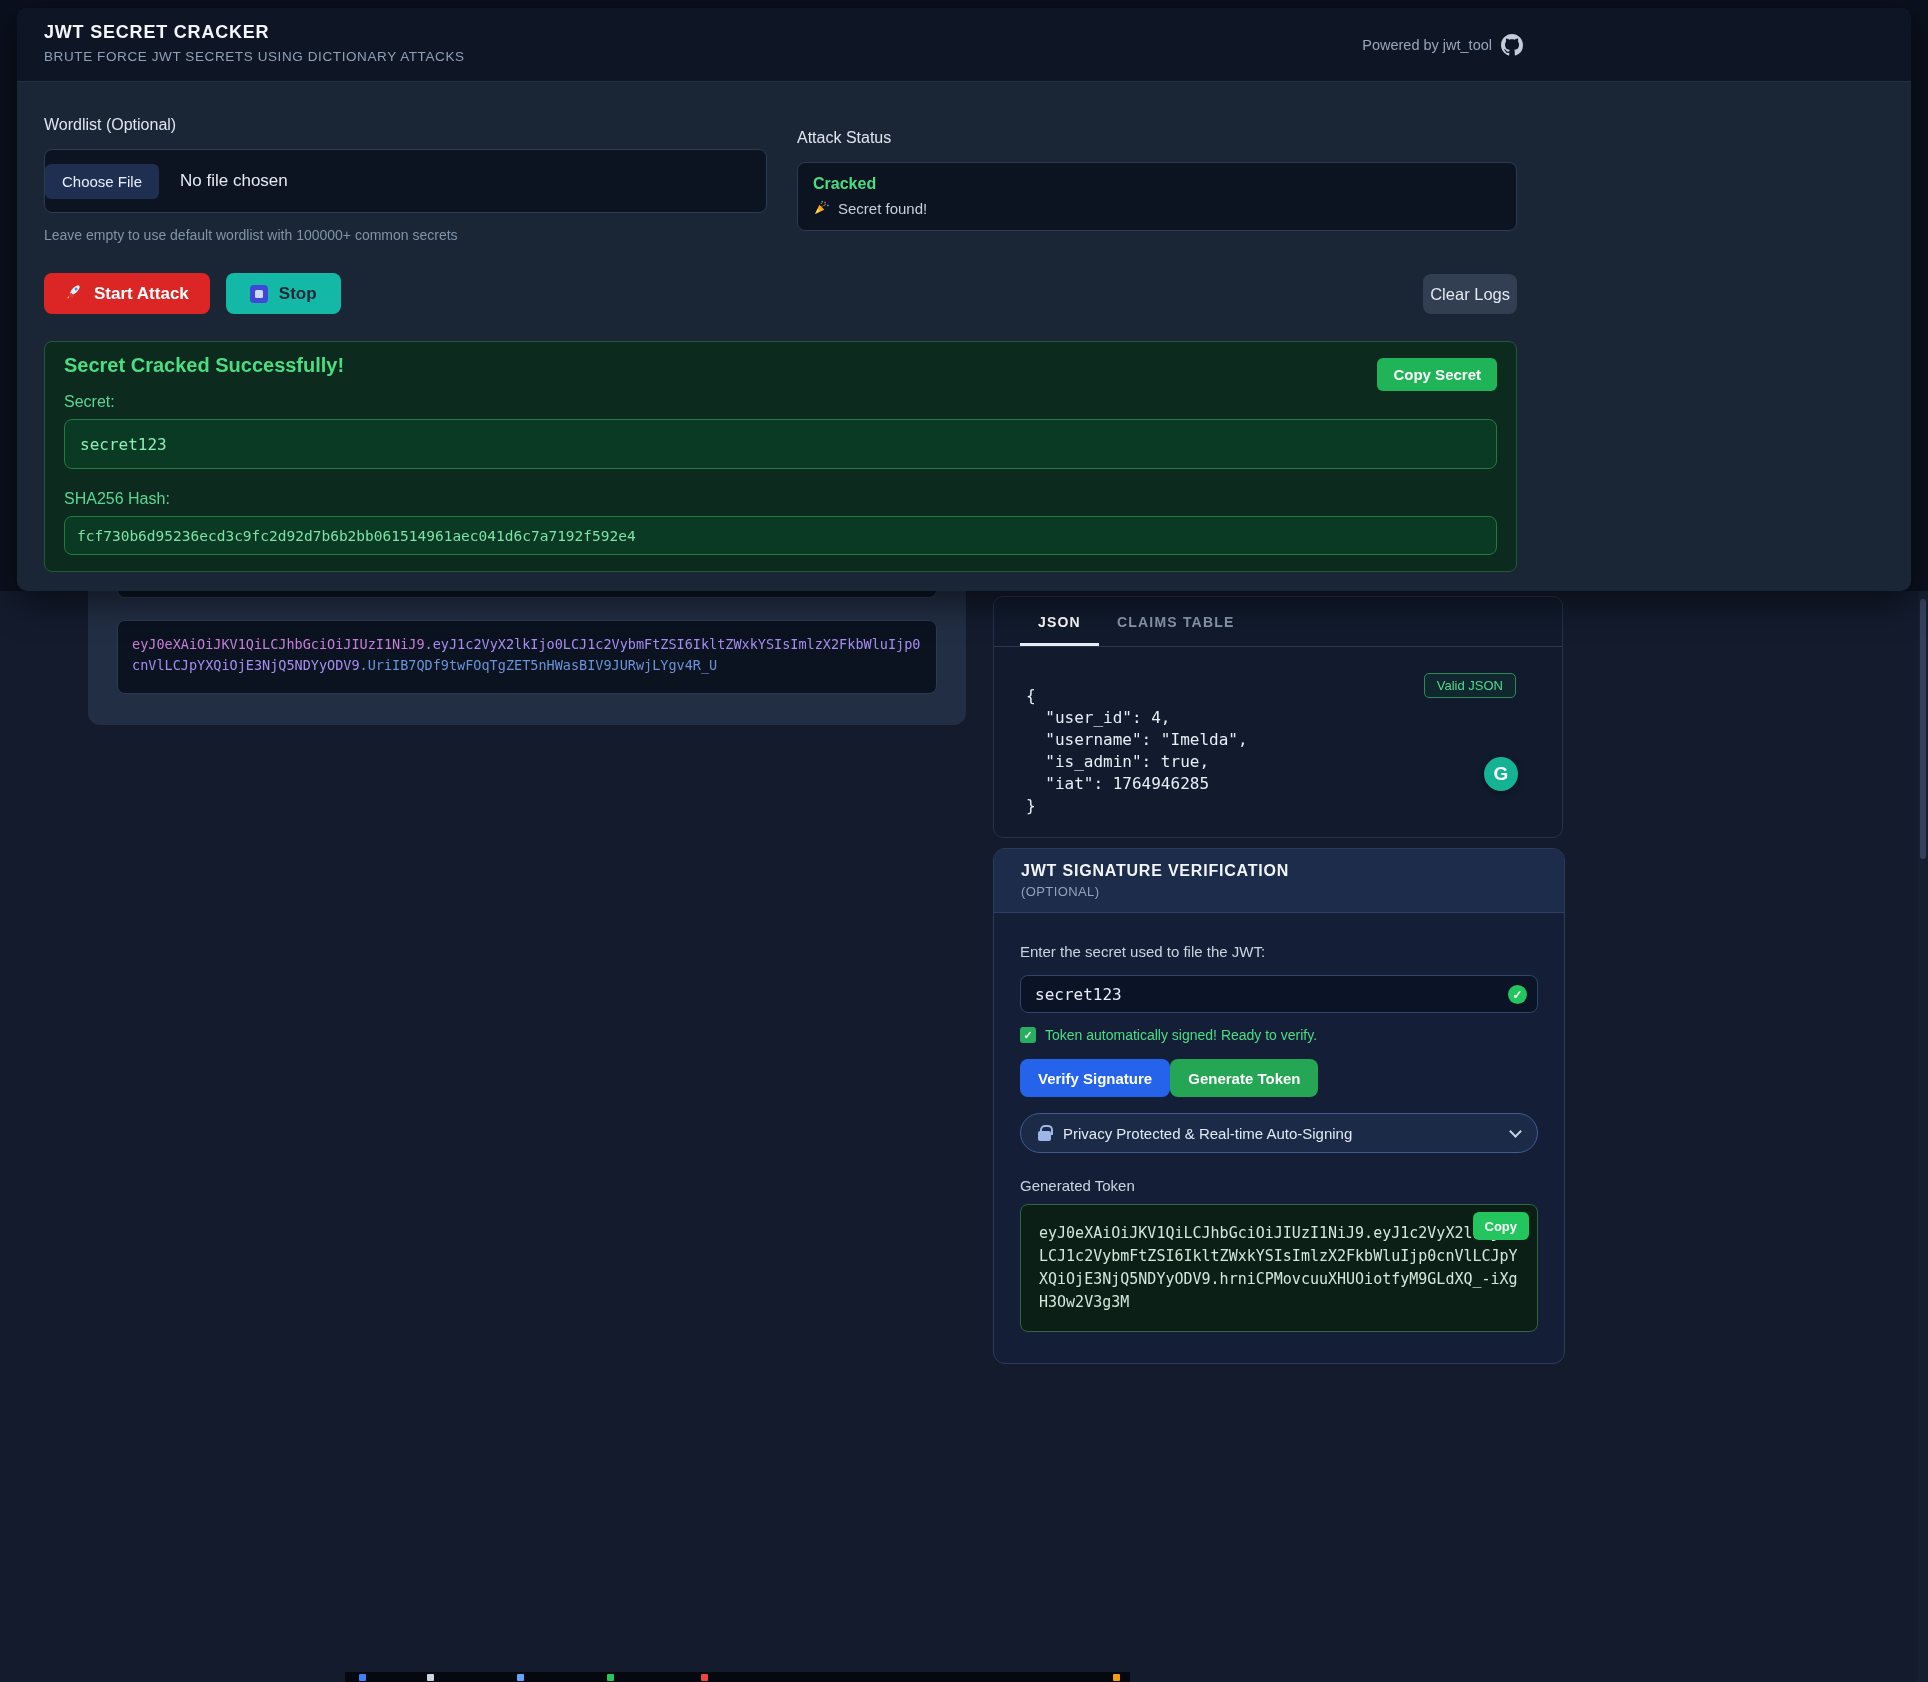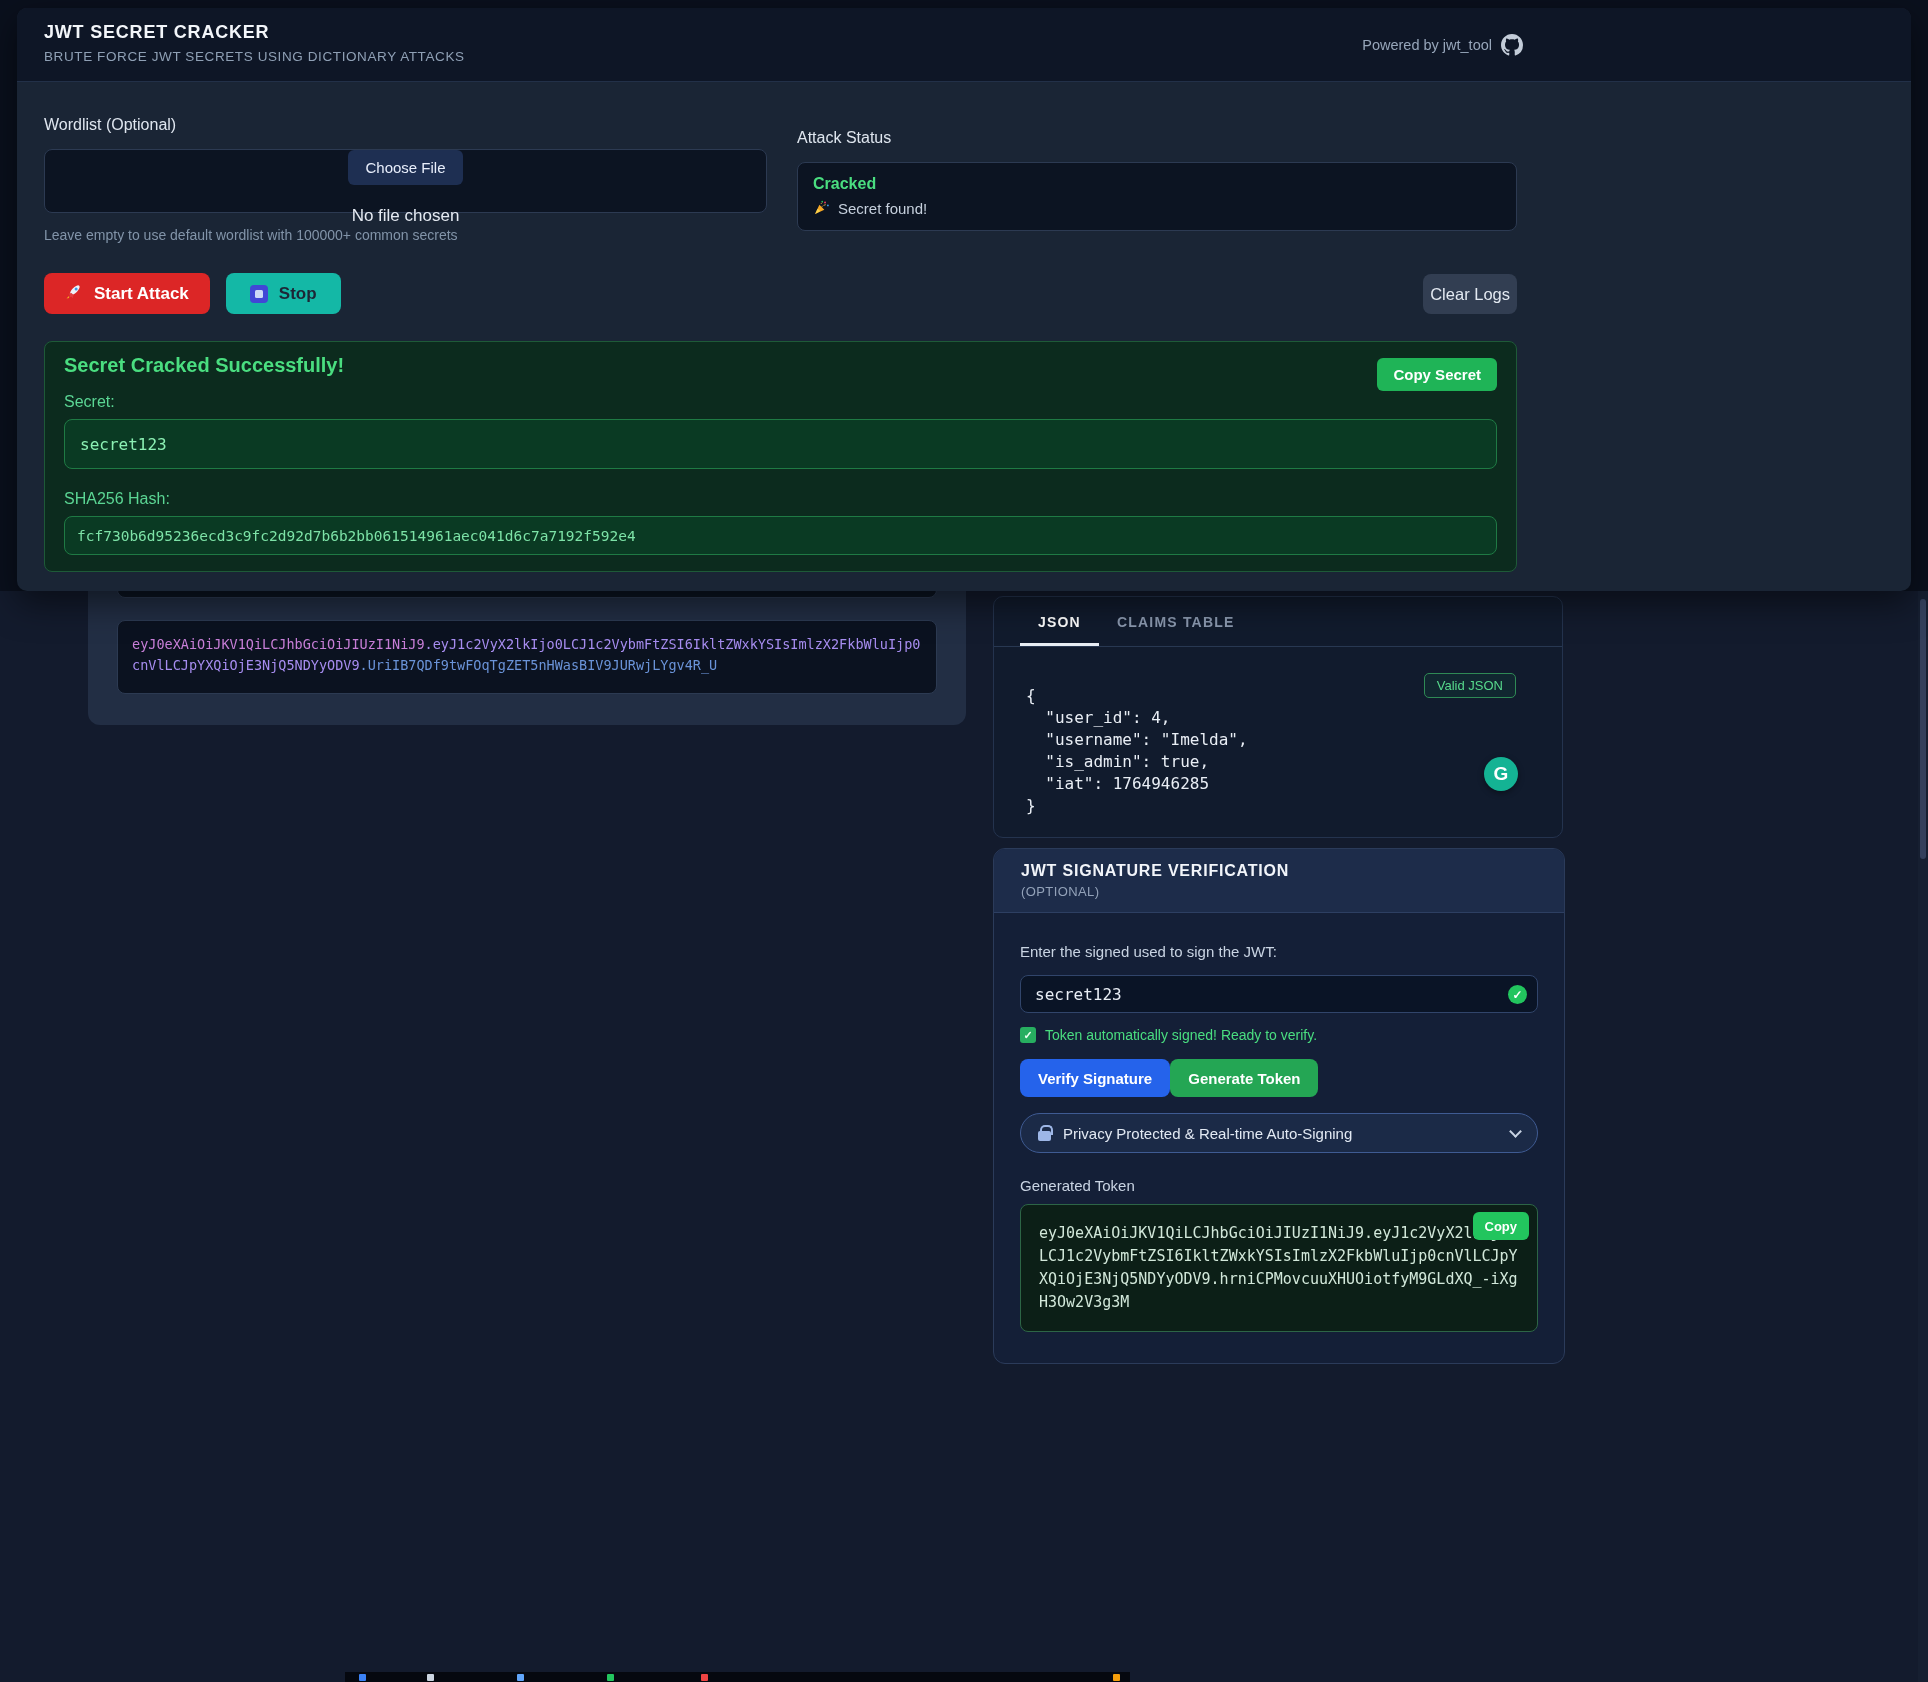--- a/index.html
+++ b/index.html
@@ -20,21 +20,21 @@
   .powered { position:absolute; top:0; right:388px; height:74px; display:flex; align-items:center; gap:9px;
              color:#97a6ba; font-size:14.5px; cursor:pointer; }
   .gh-icon svg { display:block; }
 
   .card-body { padding:34px 27px 0; width:1527px; }
   .cols { display:flex; gap:30px;align-items:center; }
   .col-left { width:723px; }
   .col-right { width:720px; }
   .field-label { font-size:16px; color:#dfe6ef; }
   .file-box { margin-top:15px; height:64px; background:#0c1422; border:1px solid #2c3a52; border-radius:8px;
-              display:flex; align-items:center; padding:0 0; gap:21px; cursor:pointer;flex-direction:column; }
+              display:flex; align-items:center; padding:0 0; gap:21px; cursor:pointer; }
   .choose-btn { background:#1e2f52; color:#e8eefb; font-size:15px; padding:9px 17px; border-radius:6px;
                 border:none; font-family:inherit; cursor:pointer; }
   .file-status { font-size:17px; color:#e5eaf2; }
   .hint { margin-top:14px; font-size:14px; color:#8294a9; }
 
   .status-box { margin-top:15px; height:69px; background:#0c1422; border:1px solid #2c3a52; border-radius:8px;
                 padding:12px 15px; }
   .status-state { font-size:16px; font-weight:bold; color:#4ade80; }
   .status-msg { margin-top:6px; display:flex; align-items:center; gap:8px; font-size:15px; color:#c6d0dd; }
 
@@ -162,21 +162,21 @@
       <div class="gram-badge">G</div>
     </div>
   </div>
 
   <div class="verif">
     <div class="verif-header">
       <div class="verif-title">JWT SIGNATURE VERIFICATION</div>
       <div class="verif-opt">(OPTIONAL)</div>
     </div>
     <div class="verif-body">
-      <div class="vb-label">Enter the signed used to sign the JWT:</div>
+      <div class="vb-label">Enter the secret used to file the JWT:</div>
       <div class="secret-input-wrap">
         <input class="secret-input" type="text" value="secret123" style="">
         <span class="check-circle">✓</span>
       </div>
       <div class="signed-note">
         <span class="check-square">✓</span>
         <span class="signed-text">Token automatically signed! Ready to verify.</span>
       </div>
       <div class="verif-btns">
         <button class="btn btn-verify">Verify Signature</button>

